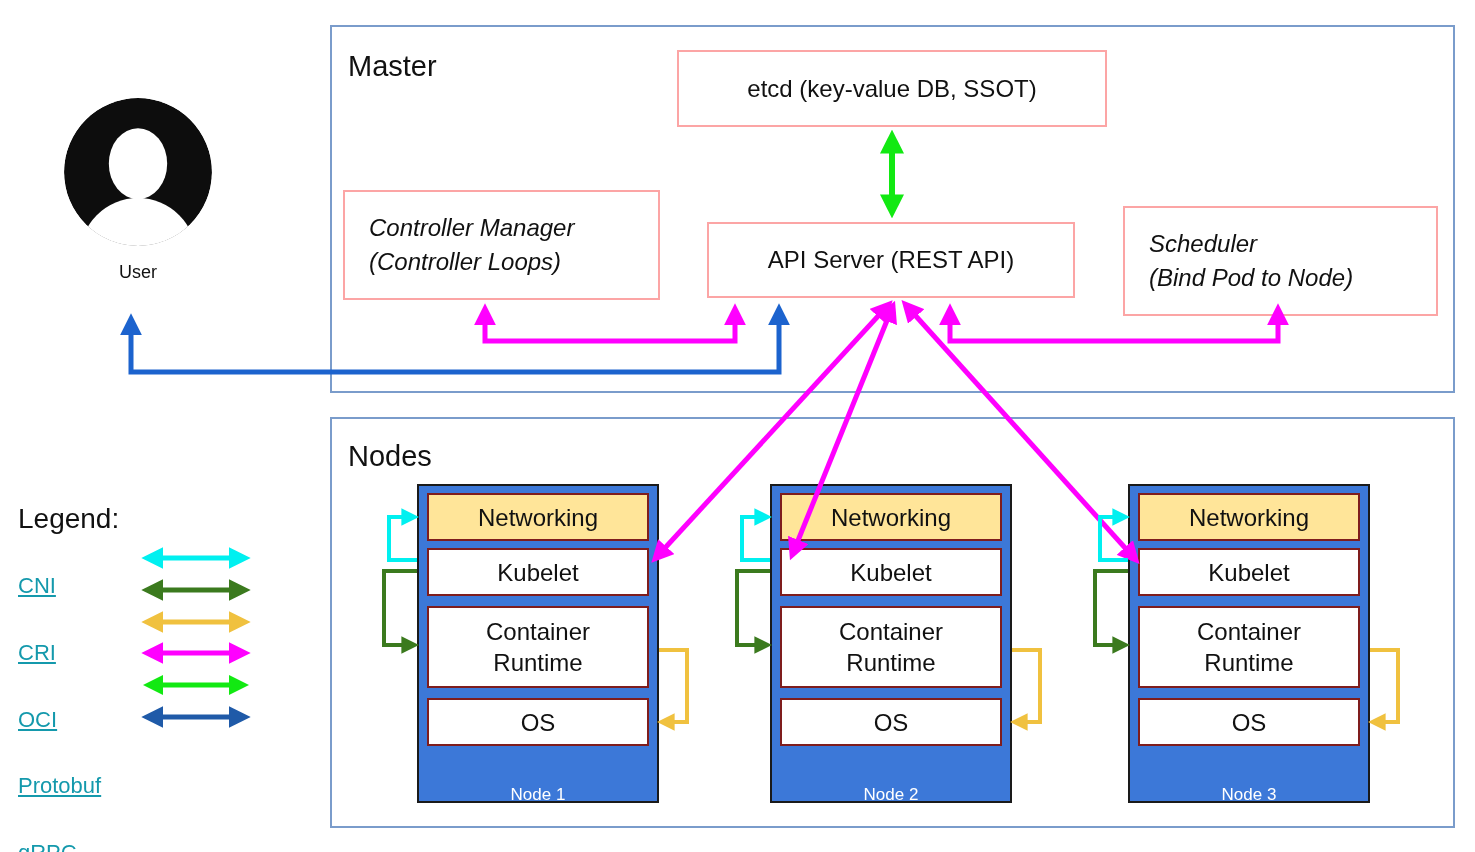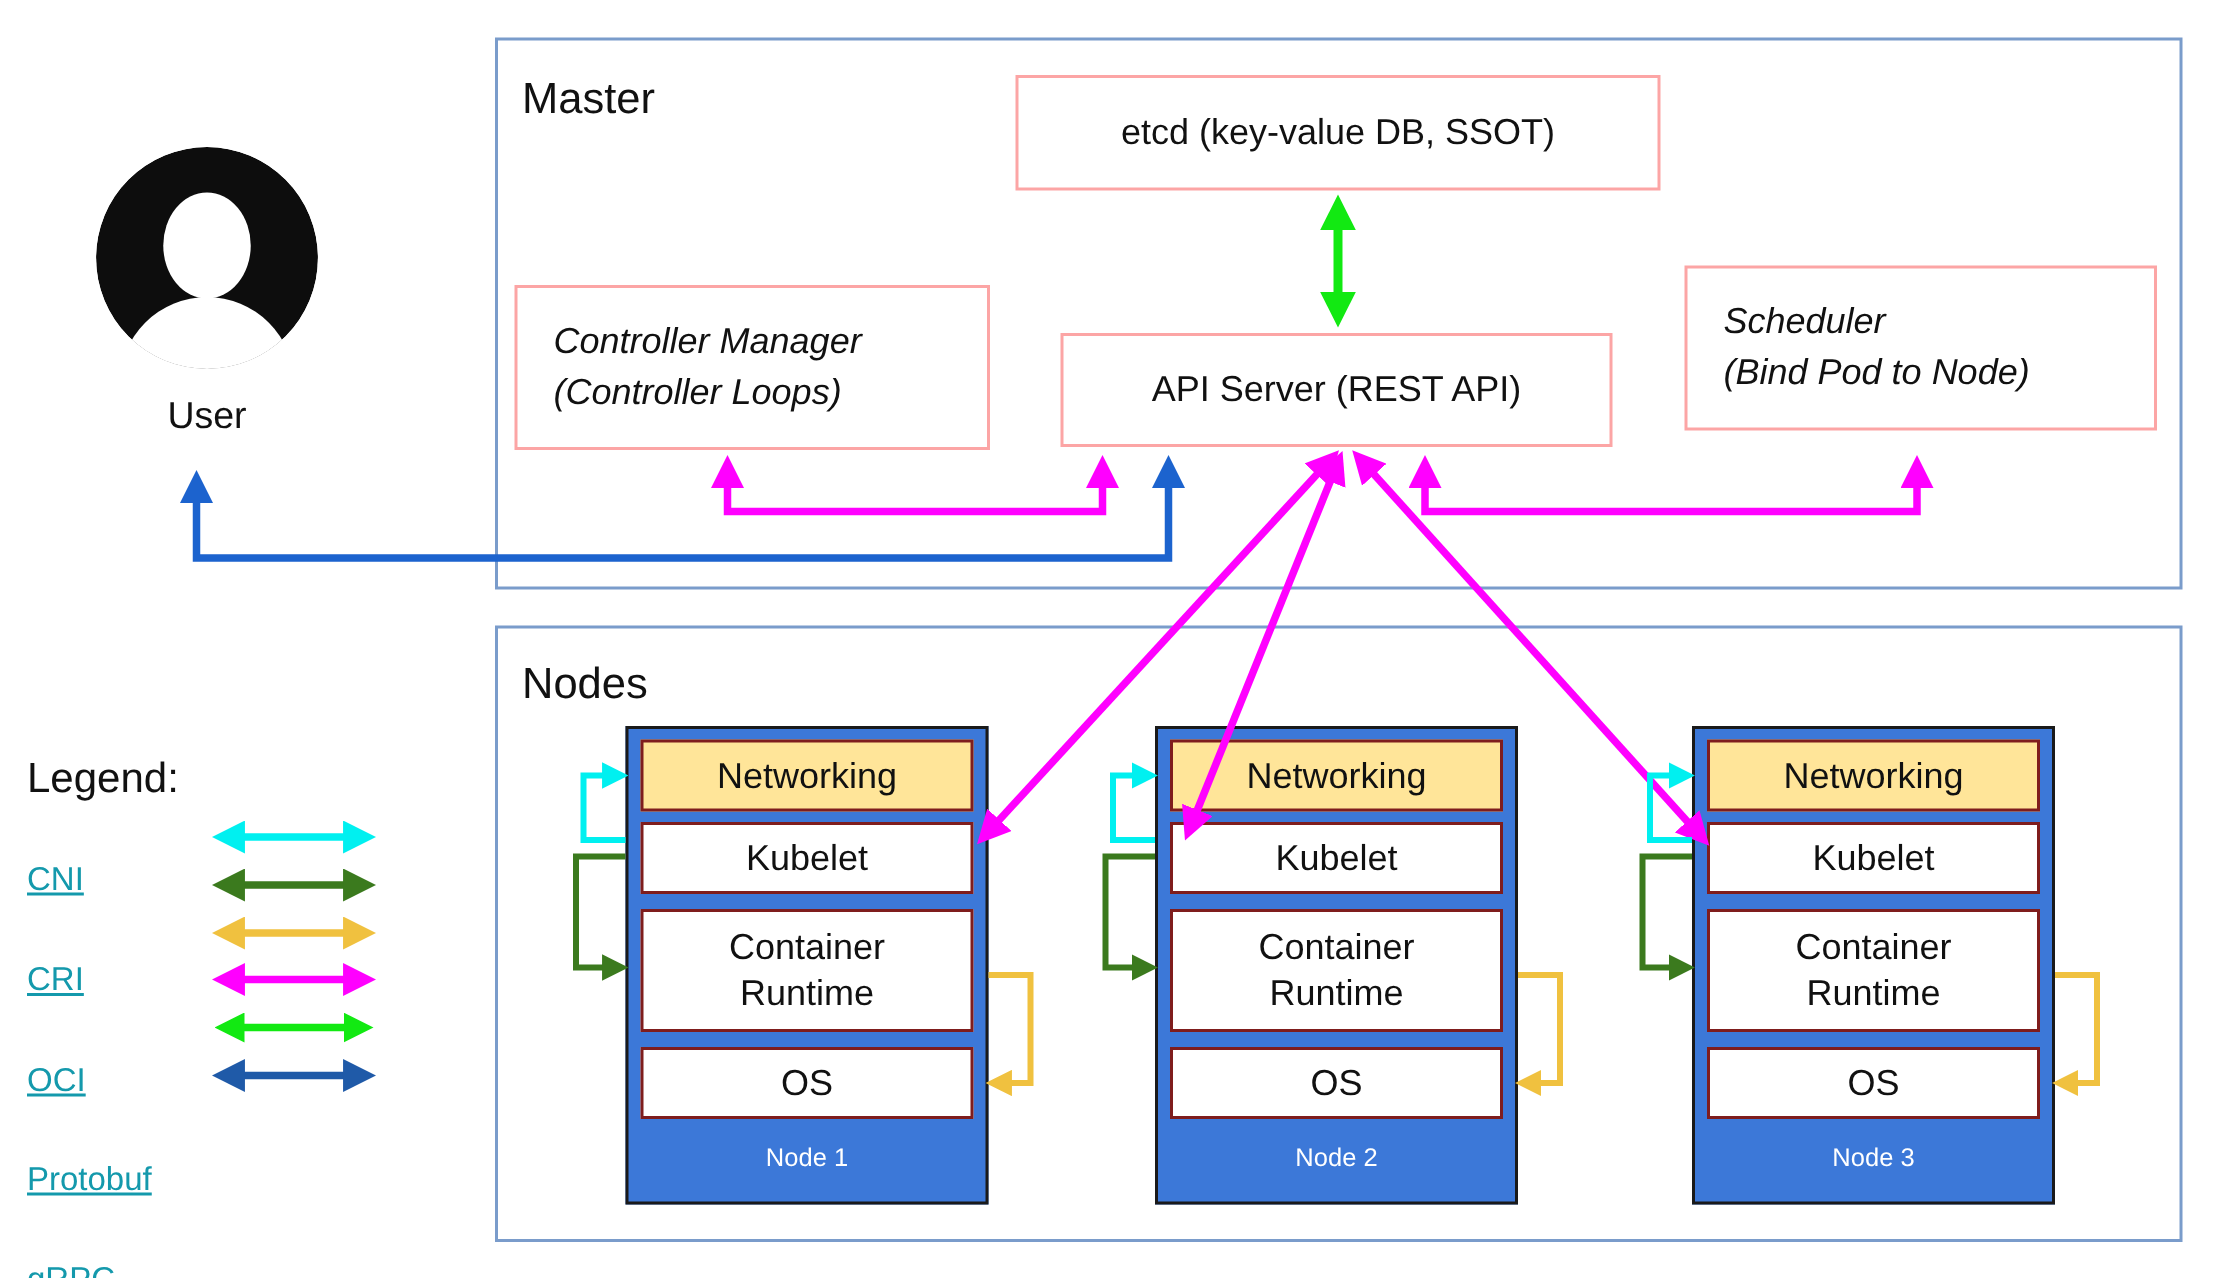--- a/index.html
+++ b/index.html
@@ -14,24 +14,24 @@
   .obox.center{display:flex;align-items:center;justify-content:center;text-align:center;}
   .obox.leftpad{display:flex;flex-direction:column;justify-content:center;padding-left:24px;line-height:34px;font-style:italic;}
 
   .node-stack{position:absolute;width:242px;height:319px;background:#3C78D8;
               border:2px solid #1a1a1a;box-sizing:border-box;}
   .layer{position:absolute;left:8px;width:222px;background:#fff;border:2px solid #7f1d1d;
          box-sizing:border-box;display:flex;align-items:center;justify-content:center;
          text-align:center;font-size:24px;color:#111;line-height:31px;}
   .layer.networking{background:#FFE599;}
   .layer .wrap{max-width:150px;}
-  .node-name{position:absolute;left:0;width:100%;text-align:center;color:#fff;font-size:17px;}
+  .node-name{position:absolute;left:0;width:100%;text-align:center;color:#fff;font-size:17px;margin-top:23px;}
 
   .user-wrap{position:absolute;left:63px;top:97px;width:150px;}
-  .user-label{margin-top:11px;text-align:center;font-size:25px;color:#111;}
+  .user-label{margin-top:11px;text-align:center;font-size:18px;color:#111;}
 
   .legend{position:absolute;left:18px;top:503px;width:300px;}
   .legend-title{font-size:28px;color:#111;height:32px;line-height:32px;}
   .legend-row{height:31.8px;line-height:31.8px;margin-top:35px;}
   .legend-link{font-size:22px;color:#1499AC;text-decoration:underline;cursor:pointer;}
 
   svg.overlay{position:absolute;left:0;top:0;pointer-events:none;}
 </style>
 </head>
 <body>
@@ -50,21 +50,21 @@
 
   <div class="obox leftpad" style="left:343px;top:190px;width:317px;height:110px;">
     <span>Controller Manager</span>
     <span>(Controller Loops)</span>
   </div>
 
   <div class="obox center" style="left:707px;top:222px;width:368px;height:76px;">
     <span>API Server (REST API)</span>
   </div>
 
-  <div class="obox leftpad" style="left:1123px;top:177px;width:315px;height:110px;">
+  <div class="obox leftpad" style="left:1123px;top:206px;width:315px;height:110px;">
     <span>Scheduler</span>
     <span>(Bind Pod to Node)</span>
   </div>
 
   <div class="user-wrap">
     <svg width="150" height="150" viewBox="0 0 144 144">
       <defs>
           <clipPath id="discClip">
             <circle cx="72" cy="72" r="71"></circle>
           </clipPath>

